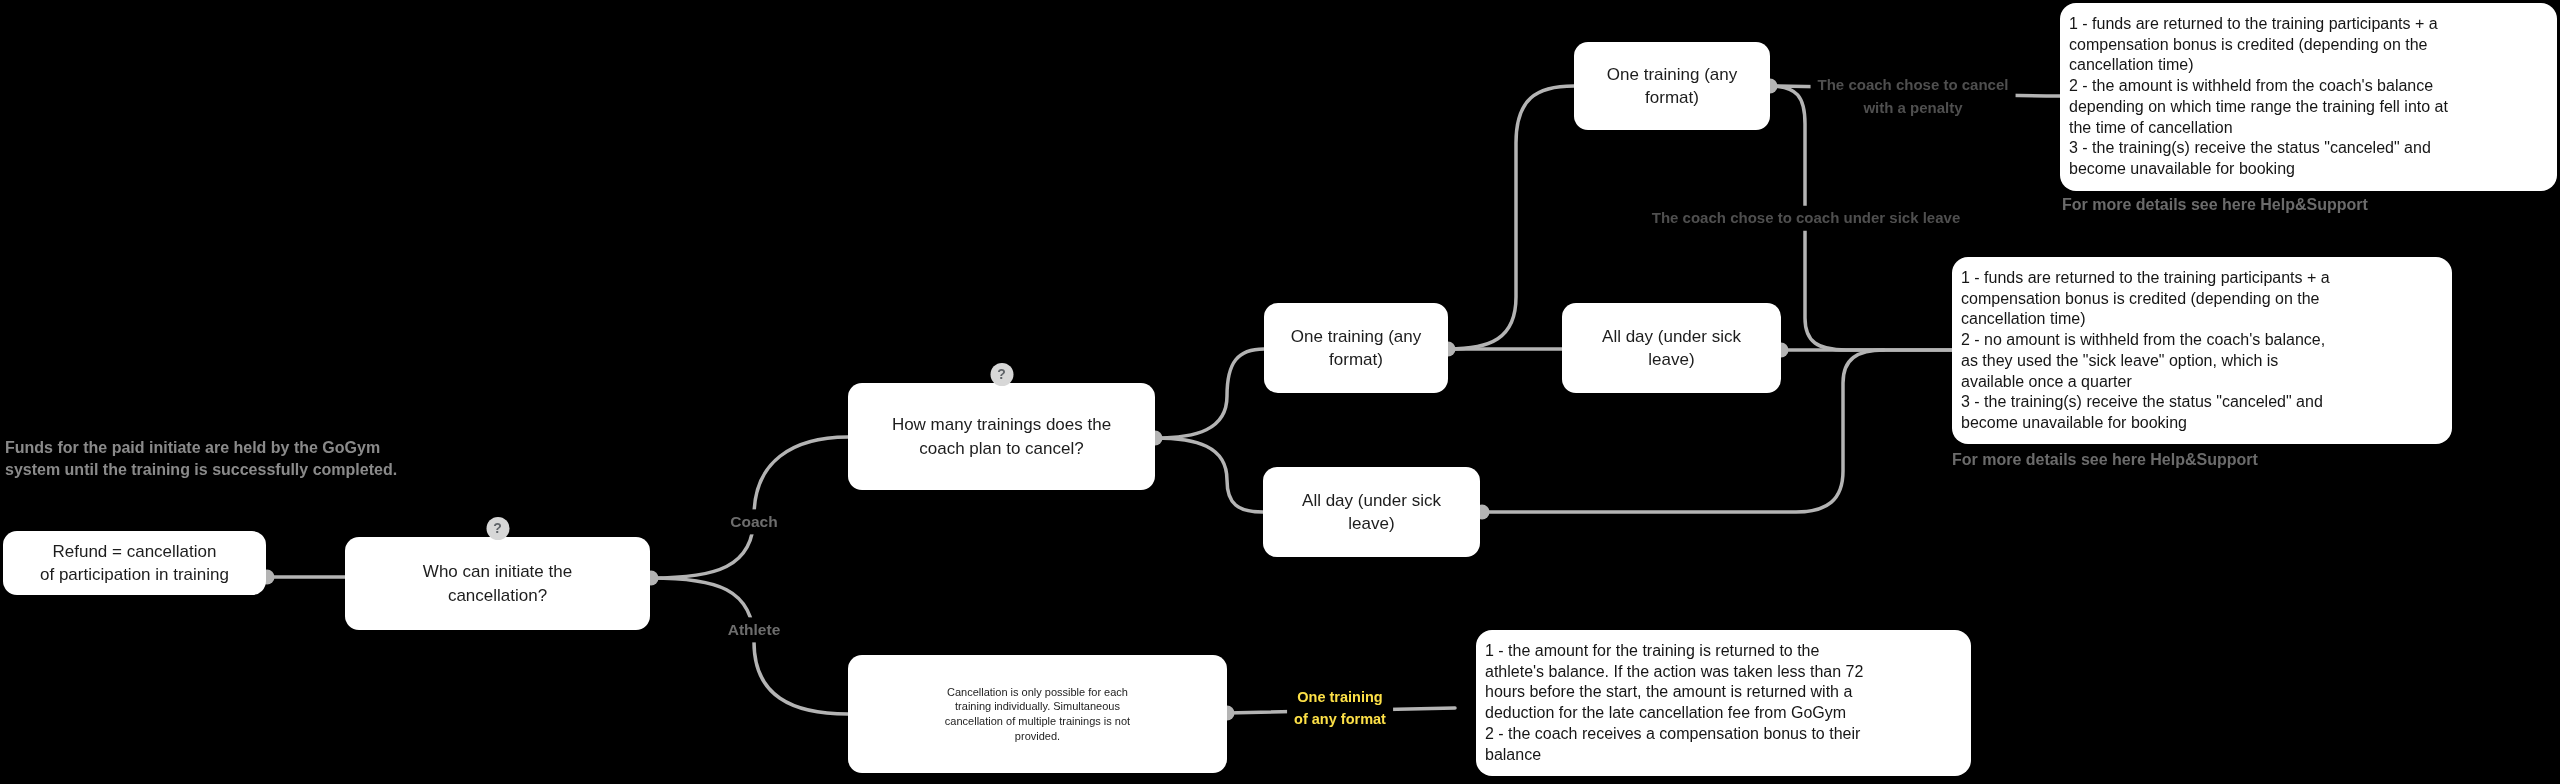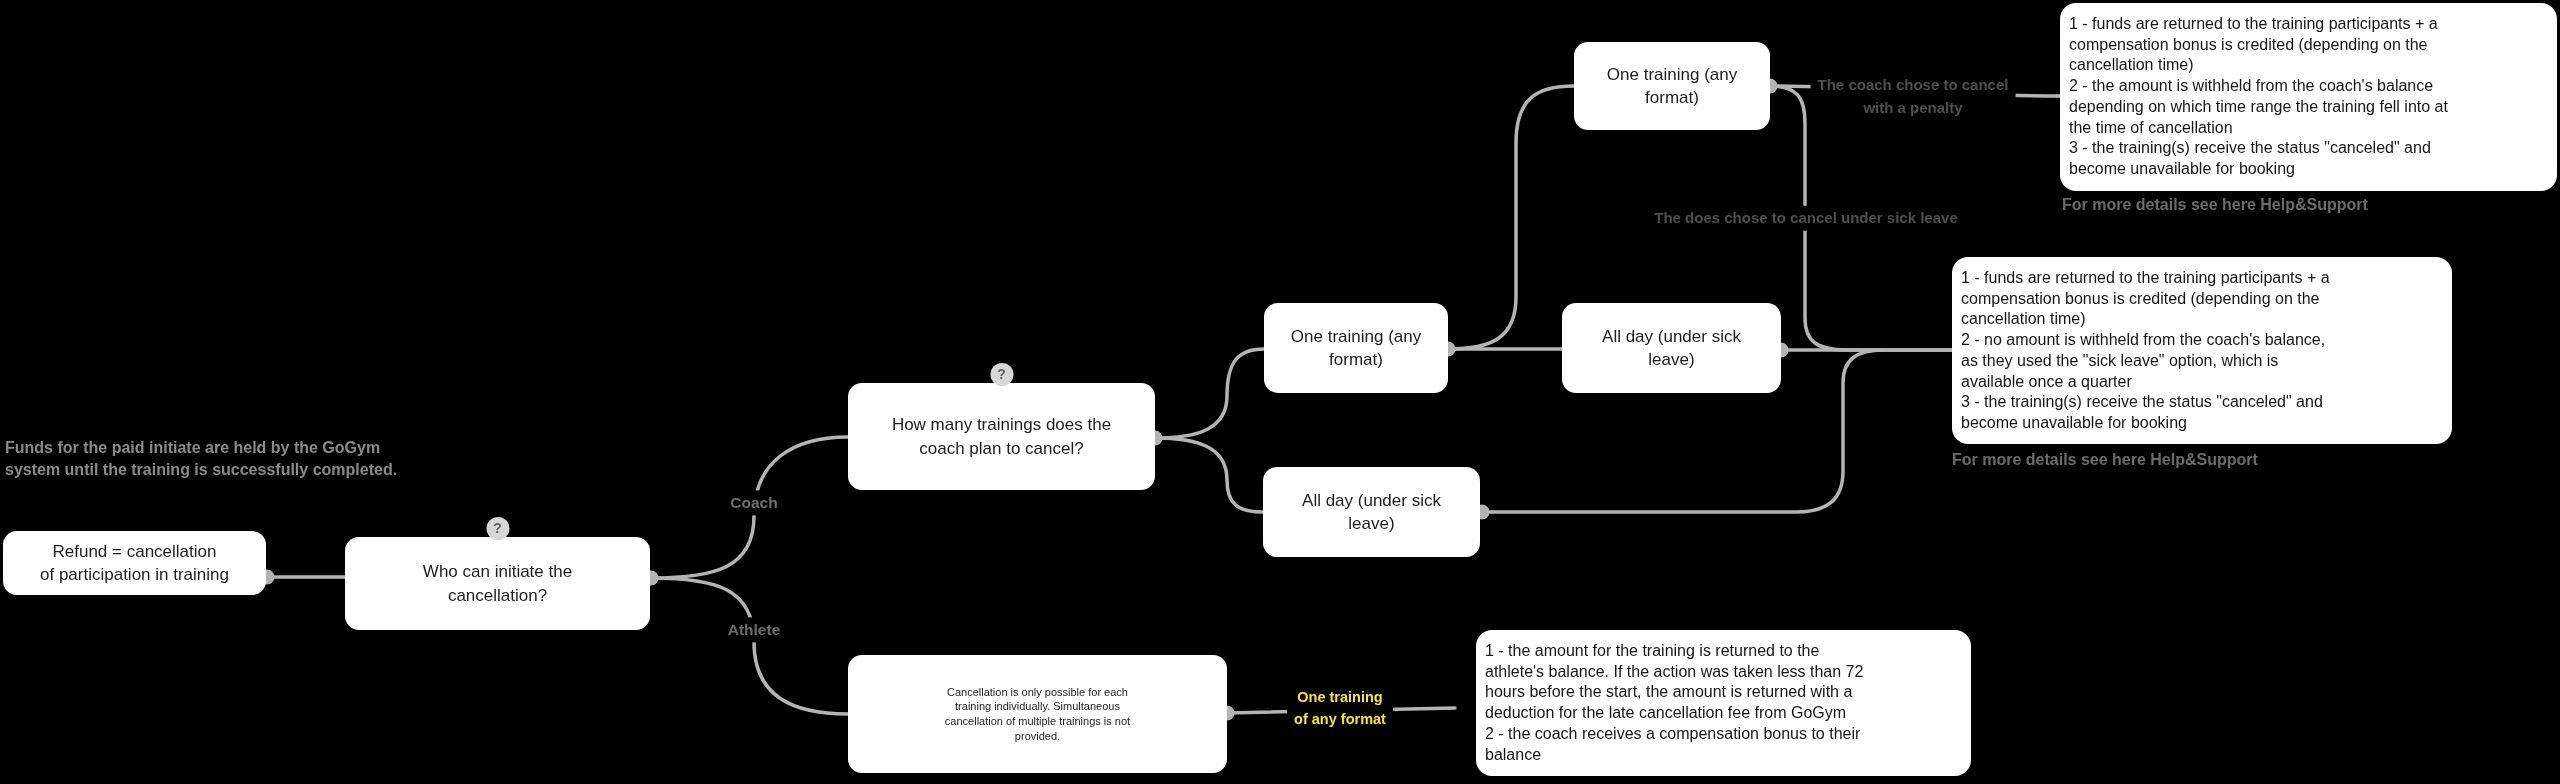--- a/index.html
+++ b/index.html
@@ -179,28 +179,28 @@
 leave)</span>
   </div>
 
   <div class="node small-text" style="left:848px; top:655px; width:379px; height:118px; padding:6px 14px;">
     <span class="node-label">Cancellation is only possible for each
 training individually. Simultaneous
 cancellation of multiple trainings is not
 provided.</span>
   </div>
 
-  <div class="edge-label branch" style="left:754px; top:503px;">Coach</div>
+  <div class="edge-label branch" style="left:754px; top:522px;">Coach</div>
 
   <div class="edge-label branch" style="left:754px; top:630px;">Athlete</div>
 
   <div class="edge-label" style="left:1913px; top:96px;">The coach chose to cancel
 with a penalty</div>
 
-  <div class="edge-label" style="left:1806px; top:218px;">The does chose to cancel under sick leave</div>
+  <div class="edge-label" style="left:1806px; top:218px;">The coach chose to coach under sick leave</div>
 
   <div class="edge-label" style="left:1340px; top:709px; font-size:14.5px; color:#fde047;">One training
 of any format</div>
 
   <div class="outcome" style="left:2060px; top:3px; width:497px; height:188px;">
     <div class="outcome-item">1 - funds are returned to the training participants + a
 compensation bonus is credited (depending on the
 cancellation time)</div>
     <div class="outcome-item">2 - the amount is withheld from the coach's balance
 depending on which time range the training fell into at

